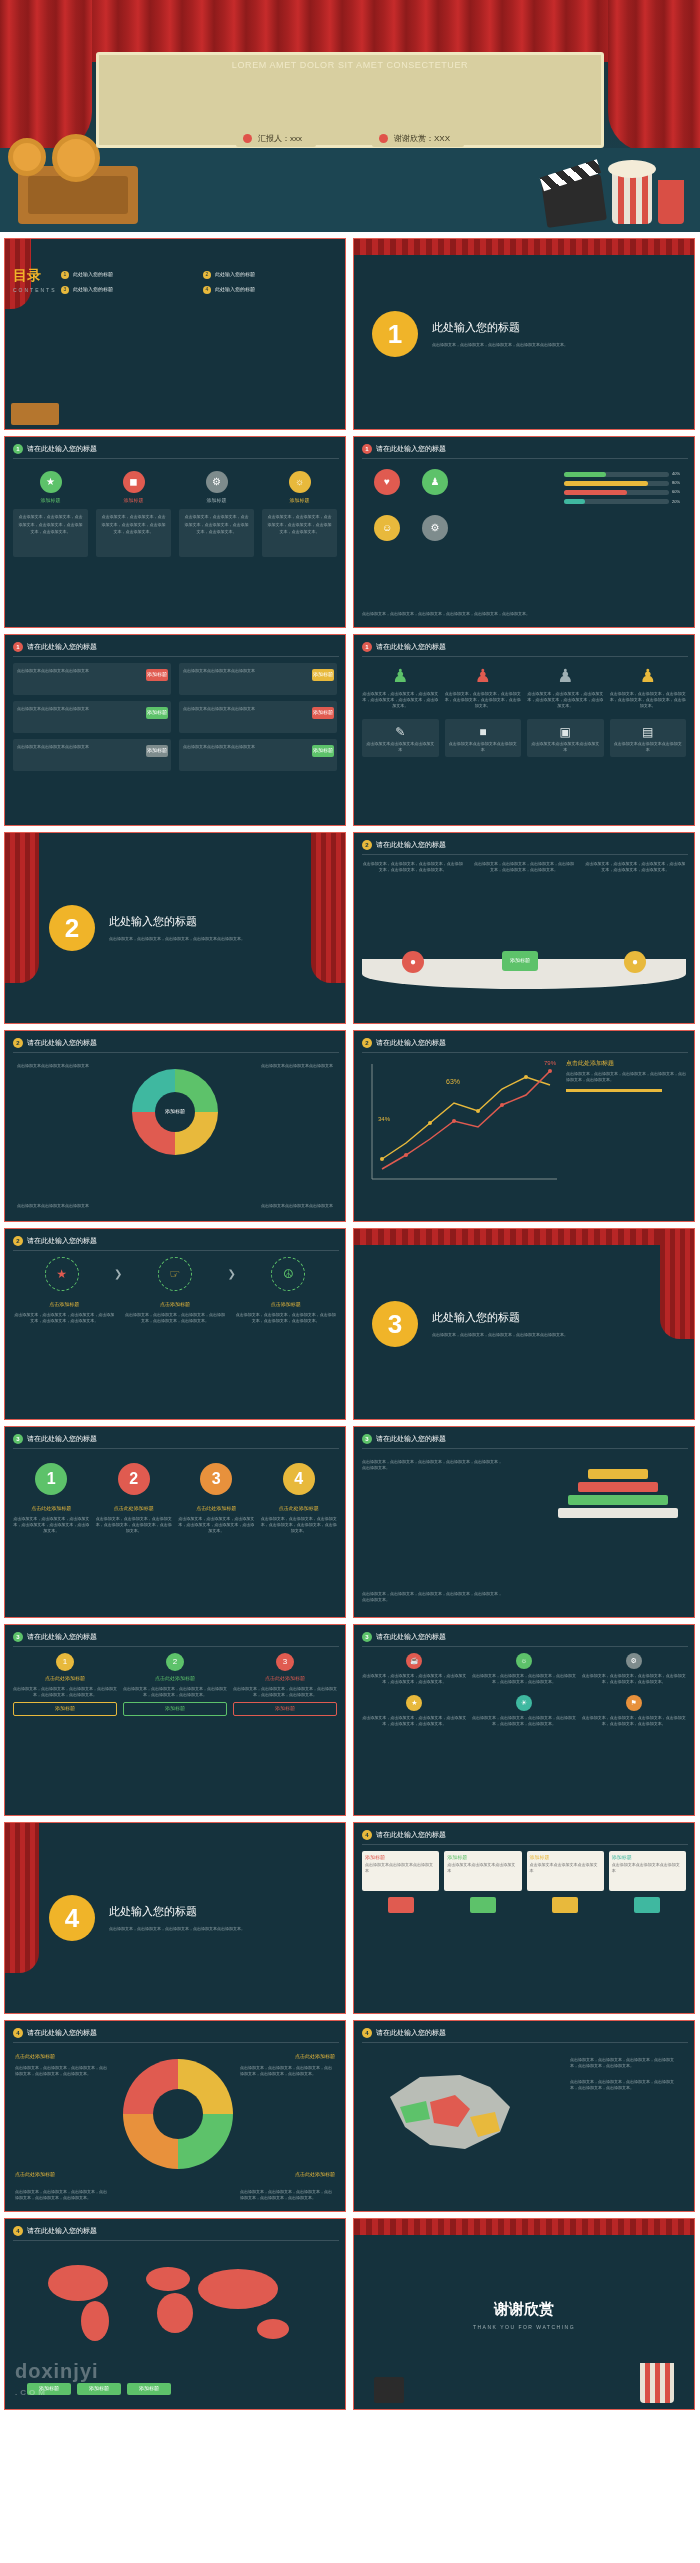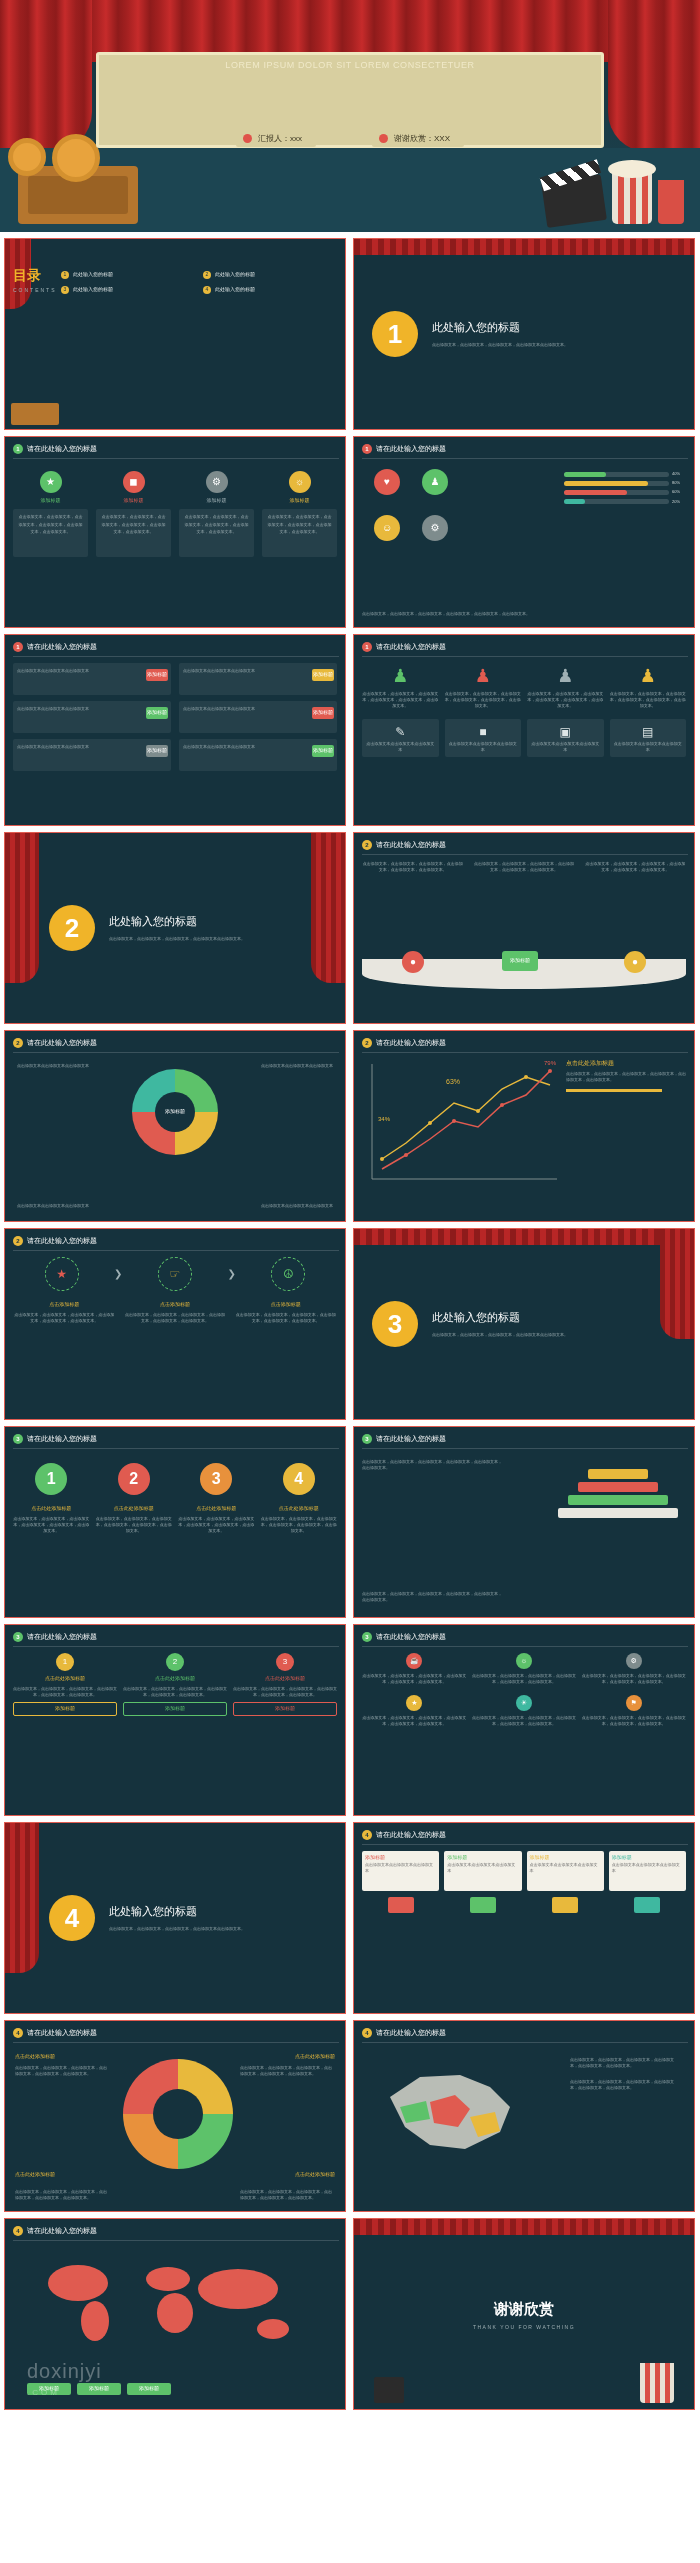--- a/index.html
+++ b/index.html
@@ -187,22 +187,22 @@
   .bar-bg { flex: 1; height: 5px; background: rgba(255,255,255,.15); border-radius: 3px; }
   .bar-fg { height: 5px; border-radius: 3px; }
   .bar-val { font-size: 4px; color: #cfd8d8; width: 12px; }
 
   .thanks { display: flex; flex-direction: column; align-items: center; justify-content: center; height: 100%; }
   .thanks .t1 { font-size: 15px; color: #fff; font-weight: bold; }
   .thanks .t2 { font-size: 5px; color: #9fb0b4; letter-spacing: 1.5px; margin-top: 4px; }
 
   .watermark {
     position: absolute; left: 10px; bottom: 10px;
-    font-size: 20px; color: rgba(255,255,255,.32); font-weight: normal;
-    letter-spacing: 1px; pointer-events: none; margin-left: 12px;
+    font-size: 20px; color: rgba(255,255,255,.32); font-weight: bold;
+    letter-spacing: 1px; pointer-events: none;
   }
   .watermark small { font-size: 8px; display: block; letter-spacing: 3px; }
 
   svg { display: block; }
 </style>
 </head>
 <body>
 
 <div class="page">
   <div class="cover">
@@ -212,21 +212,21 @@
     <div class="floor"></div>
 
     <div class="projector"></div>
     <div class="reel" style="left:8px;bottom:56px;width:38px;height:38px;"></div>
     <div class="reel" style="left:52px;bottom:50px;width:48px;height:48px;"></div>
     <div class="clap"></div>
     <div class="popcorn"></div>
     <div class="drink"></div>
 
     <div class="board">
-      <div class="subtitle">LOREM IPSUM DOLOR SIT LOREM CONSECTETUER</div>
+      <div class="subtitle">LOREM AMET DOLOR SIT AMET CONSECTETUER</div>
     </div>
     <div class="meta-row">
       <div class="meta">
         <span class="dot"></span>
         <span>汇报人：xxx</span>
       </div>
       <div class="meta">
         <span class="dot"></span>
         <span>谢谢欣赏：XXX</span>
       </div>

